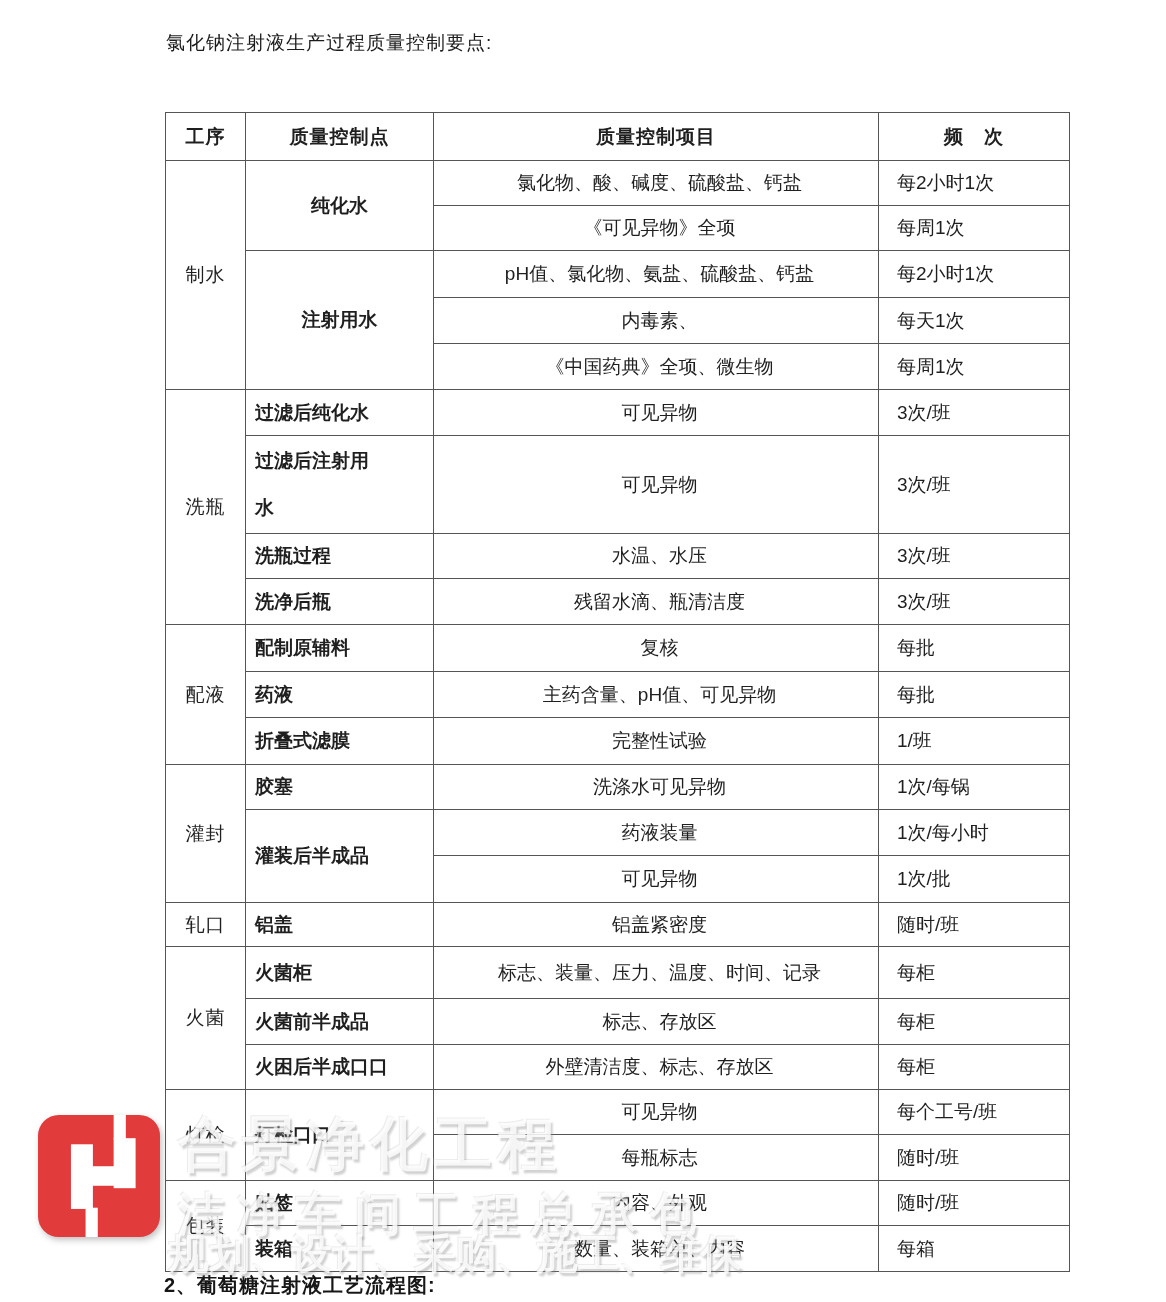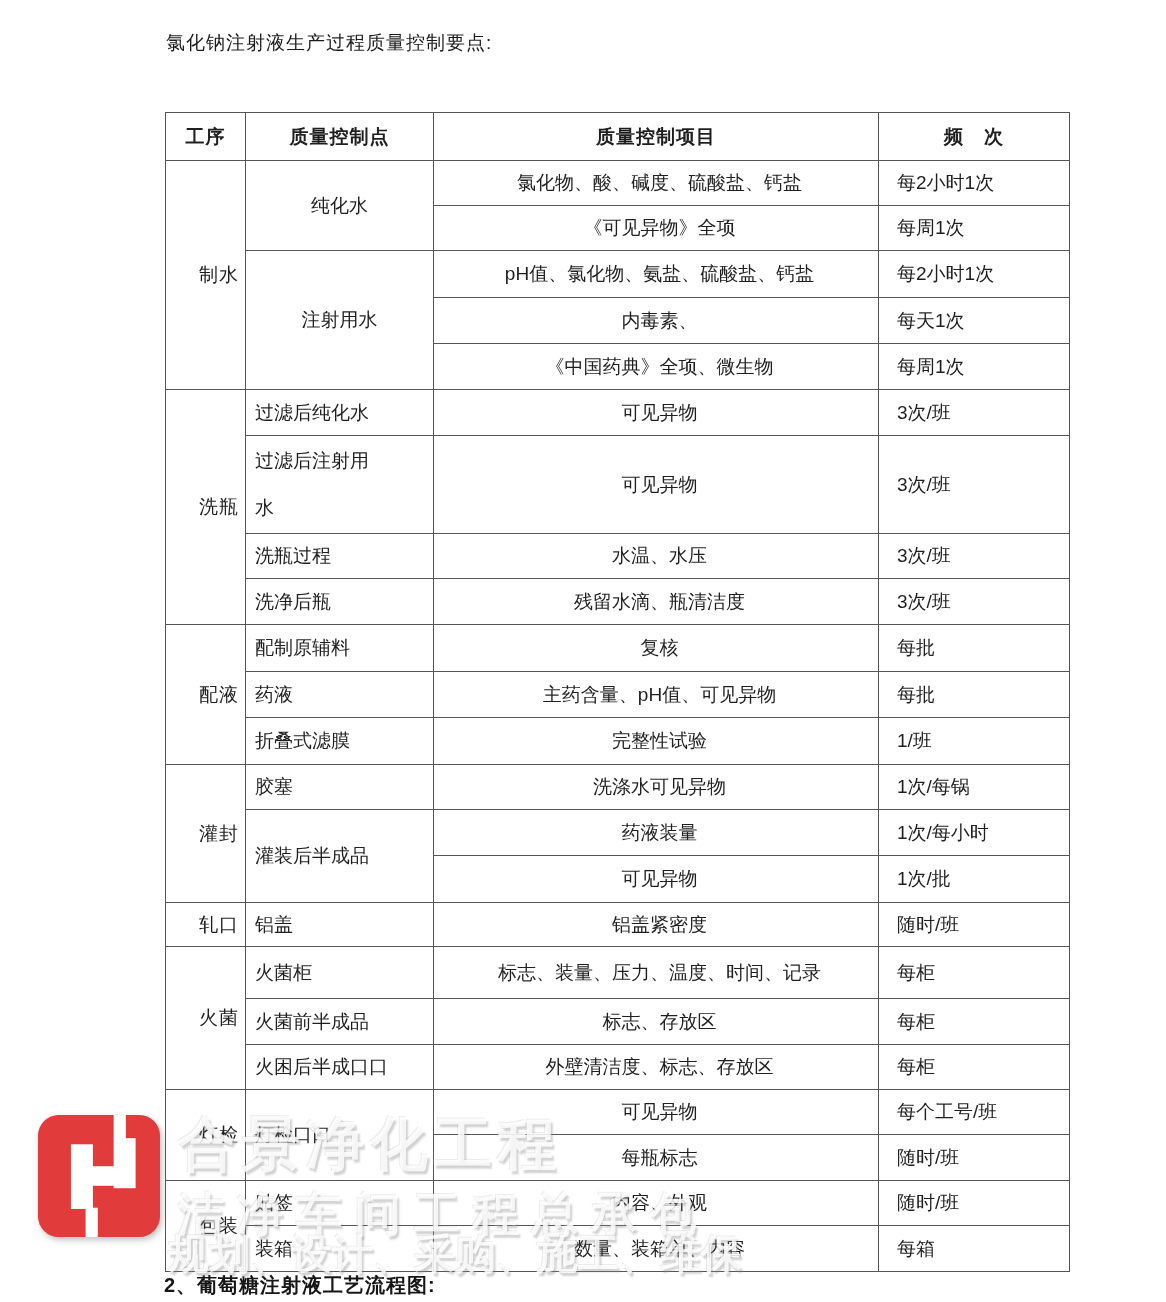--- a/index.html
+++ b/index.html
@@ -21,22 +21,22 @@
   .qc-table col.c3{width:445px;}
   .qc-table col.c4{width:191px;}
   .qc-table th,.qc-table td{
     border:1px solid #555555;
     font-size:19px;line-height:1.25;
     vertical-align:middle;
     padding:2px 6px;
     overflow:hidden;
   }
   .qc-table th{font-weight:700;text-align:center;letter-spacing:1px;}
-  td.proc{text-align:right;letter-spacing:1px;}
-  td.pt{text-align:left;padding-left:9px;}
+  td.proc{text-align:center;letter-spacing:1px;}
+  td.pt{text-align:left;padding-left:9px;font-weight:bold;}
   td.pt.c{text-align:center;padding-left:6px;}
   td.item{text-align:center;padding-left:13px;}
   td.freq{text-align:left;padding-left:18px;font-weight:500;}
   td.wrap2{white-space:pre-line;line-height:2.45;}
   
   .wm{position:absolute;z-index:6;pointer-events:none;font-weight:700;
       color:rgba(255,255,255,0.82);
       text-shadow:2px 3px 2px rgba(140,140,140,0.40),-1px -1px 0 rgba(185,185,185,0.28);
       white-space:nowrap;}
   .wm1{left:178px;top:1106px;font-size:58px;letter-spacing:6px;}

